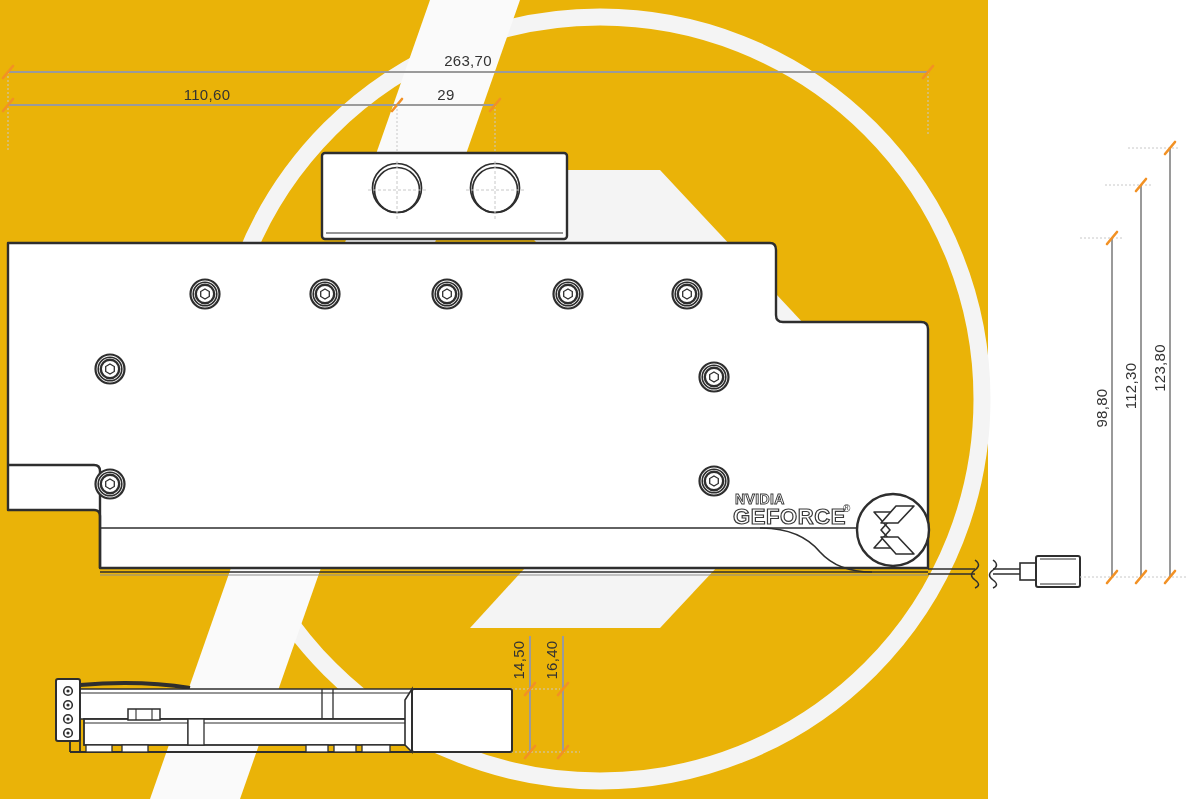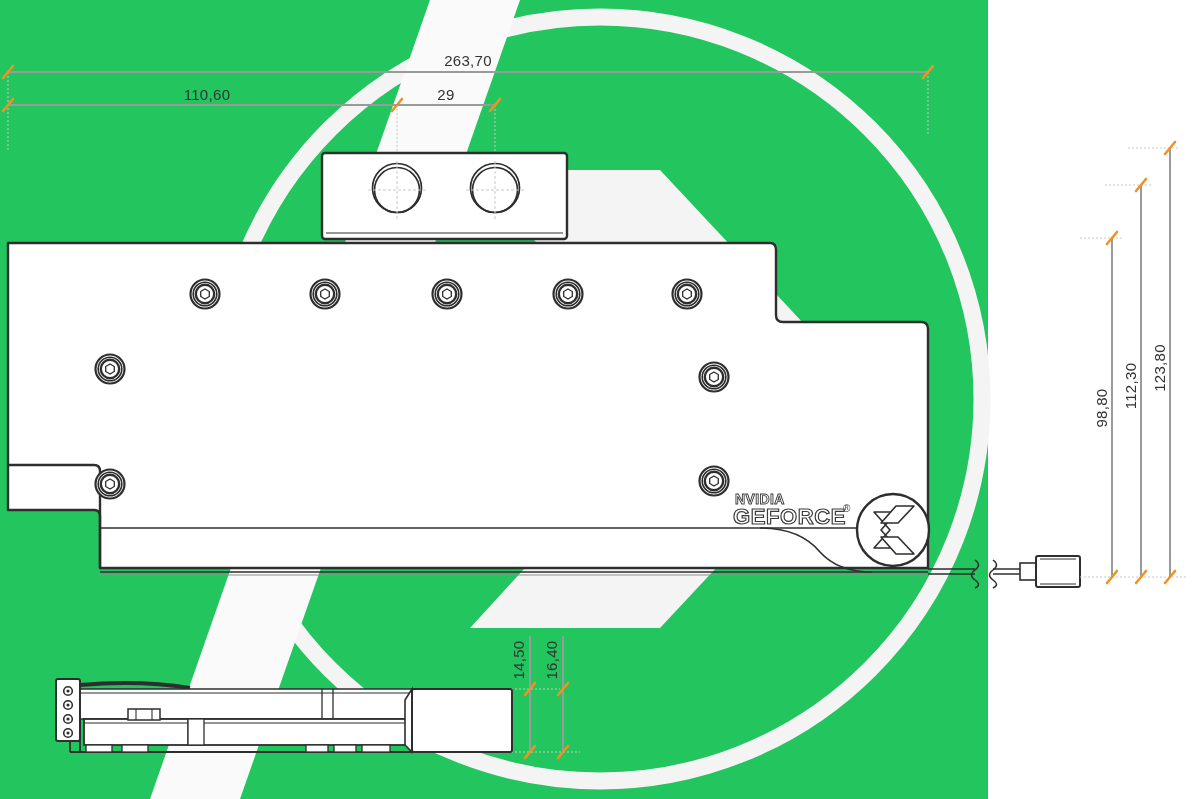--- a/index.html
+++ b/index.html
@@ -11,21 +11,21 @@
   body {
     width: 1200px;
     height: 799px;
     overflow: hidden;
     font-family: "Liberation Sans", sans-serif;
   }
   #drawing-root {
     position: relative;
     width: 988px;
     height: 799px;
-    background: #22c55e;
+    background: #eab308;
   }
   svg.sheet {
     position: absolute;
     top: 0;
     left: 0;
     width: 1200px;
     height: 799px;
     display: block;
   }
   .dim-text {

